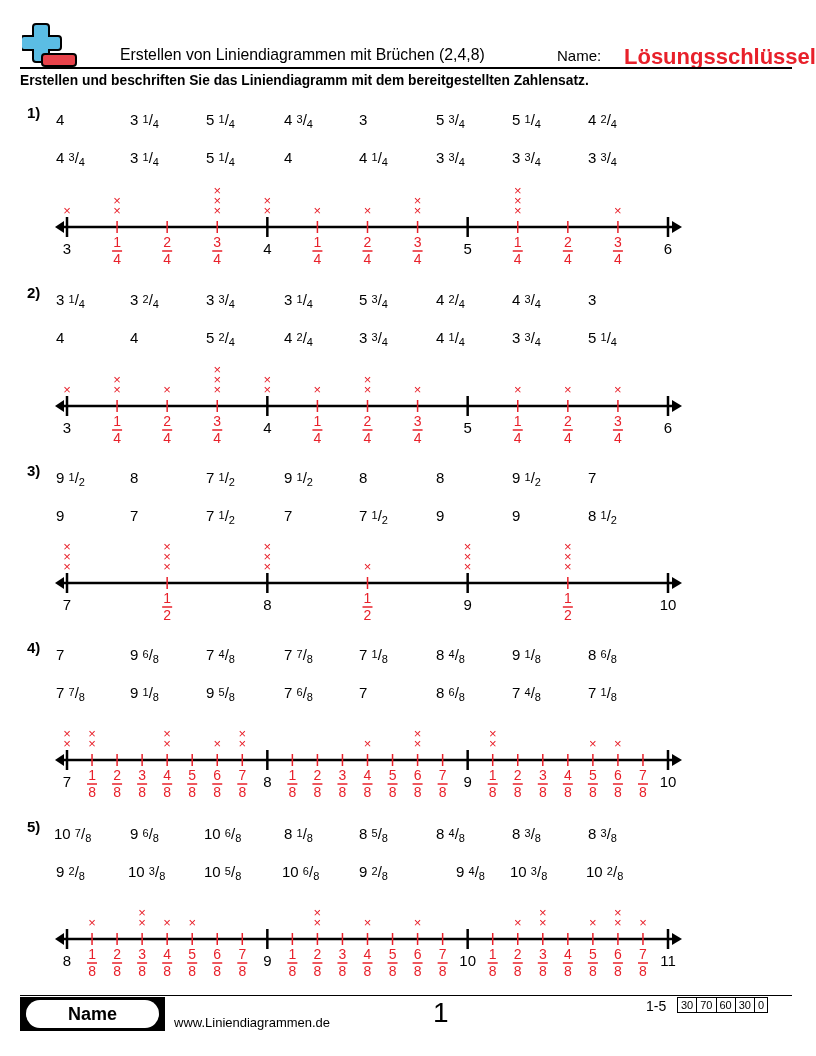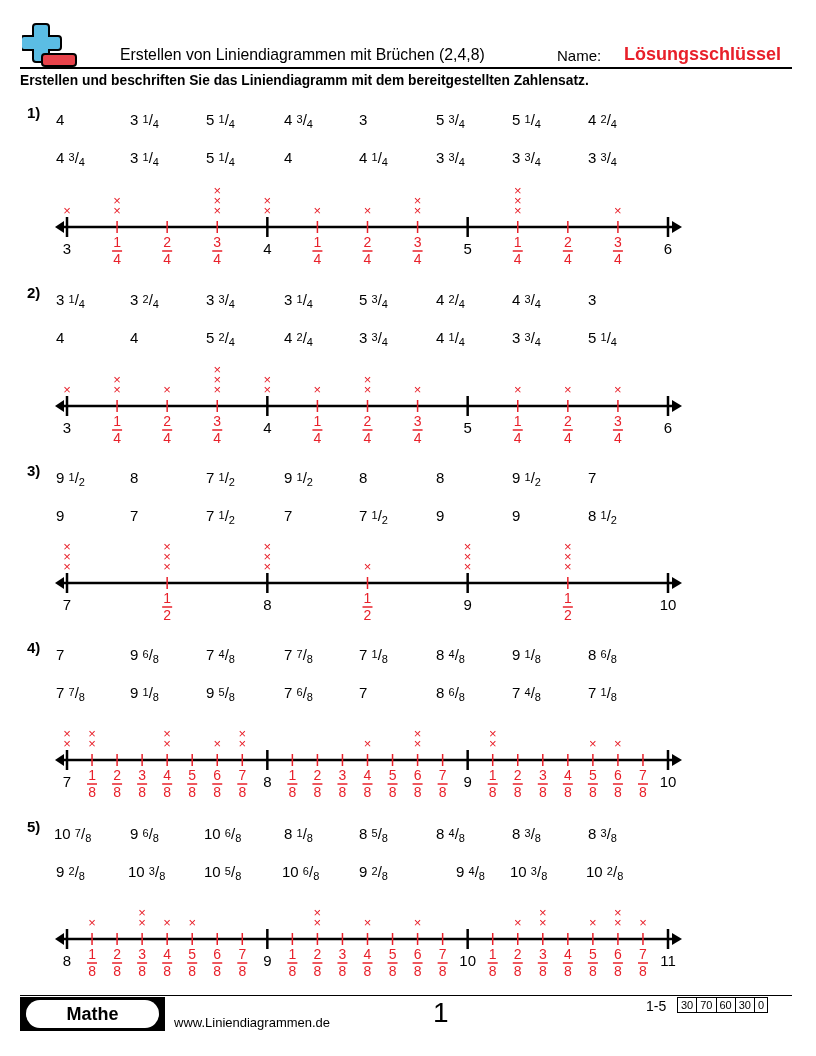--- a/index.html
+++ b/index.html
@@ -2,21 +2,21 @@
 <html><head>
 <meta charset="utf-8">
 <style>
   html, body { margin:0; padding:0; background:#fff; }
   body { width:816px; height:1056px; position:relative; overflow:hidden;
          font-family:"Liberation Sans", sans-serif; color:#000; }
   .abs { position:absolute; }
   .logo { left:22px; top:22px; width:56px; height:48px; }
   .title { left:120px; top:45px; font-size:17px; font-family:"Liberation Sans", sans-serif; white-space:nowrap; transform:scaleX(0.93); transform-origin:left; }
   .name-label { left:557px; top:47px; font-size:15px; }
-  .name-value { left:624px; top:44px; font-size:18px; font-weight:bold; color:#e8202a; }
+  .name-value { left:624px; top:44px; font-size:22px; font-weight:bold; color:#e8202a; }
   .header-rule { left:20px; top:67px; width:772px; height:2px; background:#000; }
   .instructions { left:20px; top:72px; font-size:14.5px; font-weight:bold; white-space:nowrap; transform:scaleX(0.95); transform-origin:left; }
   .problem-num { font-size:15px; font-weight:bold; }
   .item { font-size:15px; white-space:nowrap; }
   .item sup { font-size:11px; position:relative; top:-2px; vertical-align:baseline; }
   .item .sl { font-size:15px; }
   .item sub { font-size:11px; position:relative; top:3px; vertical-align:baseline; }
   svg.nl { position:absolute; left:0; overflow:visible; }
   .footer-rule { left:20px; top:995px; width:772px; height:1px; background:#000; }
   .mathe-box { left:20px; top:997px; width:145px; height:34px; background:#000; }
@@ -522,21 +522,21 @@
       <line x1="637.9583333333334" y1="69" x2="647.9583333333334" y2="69" stroke="#e8202a" stroke-width="1.5"></line>
       <text x="642.9583333333334" y="82" text-anchor="middle" font-size="14" font-family="Liberation Sans, sans-serif" fill="#e8202a">8</text>
       <text x="642.9583333333334" y="33" text-anchor="middle" font-size="13" font-family="Liberation Sans, sans-serif" fill="#e8202a">×</text>
       <line x1="668" y1="35" x2="668" y2="55" stroke="#000" stroke-width="2.5"></line>
       <text x="668" y="72" text-anchor="middle" font-size="15" font-family="Liberation Sans, sans-serif" fill="#000">11</text>
     </svg>
   </div>
 
 <div class="abs footer-rule"></div>
 <div class="abs mathe-box"></div>
-<div class="abs mathe-pill">Mathe</div>
+<div class="abs mathe-pill">Name</div>
 <div class="abs site">www.Liniendiagrammen.de</div>
 <div class="abs page-num">1</div>
 <div class="abs score-range">1-5</div>
 <table class="abs score-table">
   <tbody>
       <tr>
     <td>30</td>
     <td>70</td>
     <td>60</td>
     <td>30</td>

